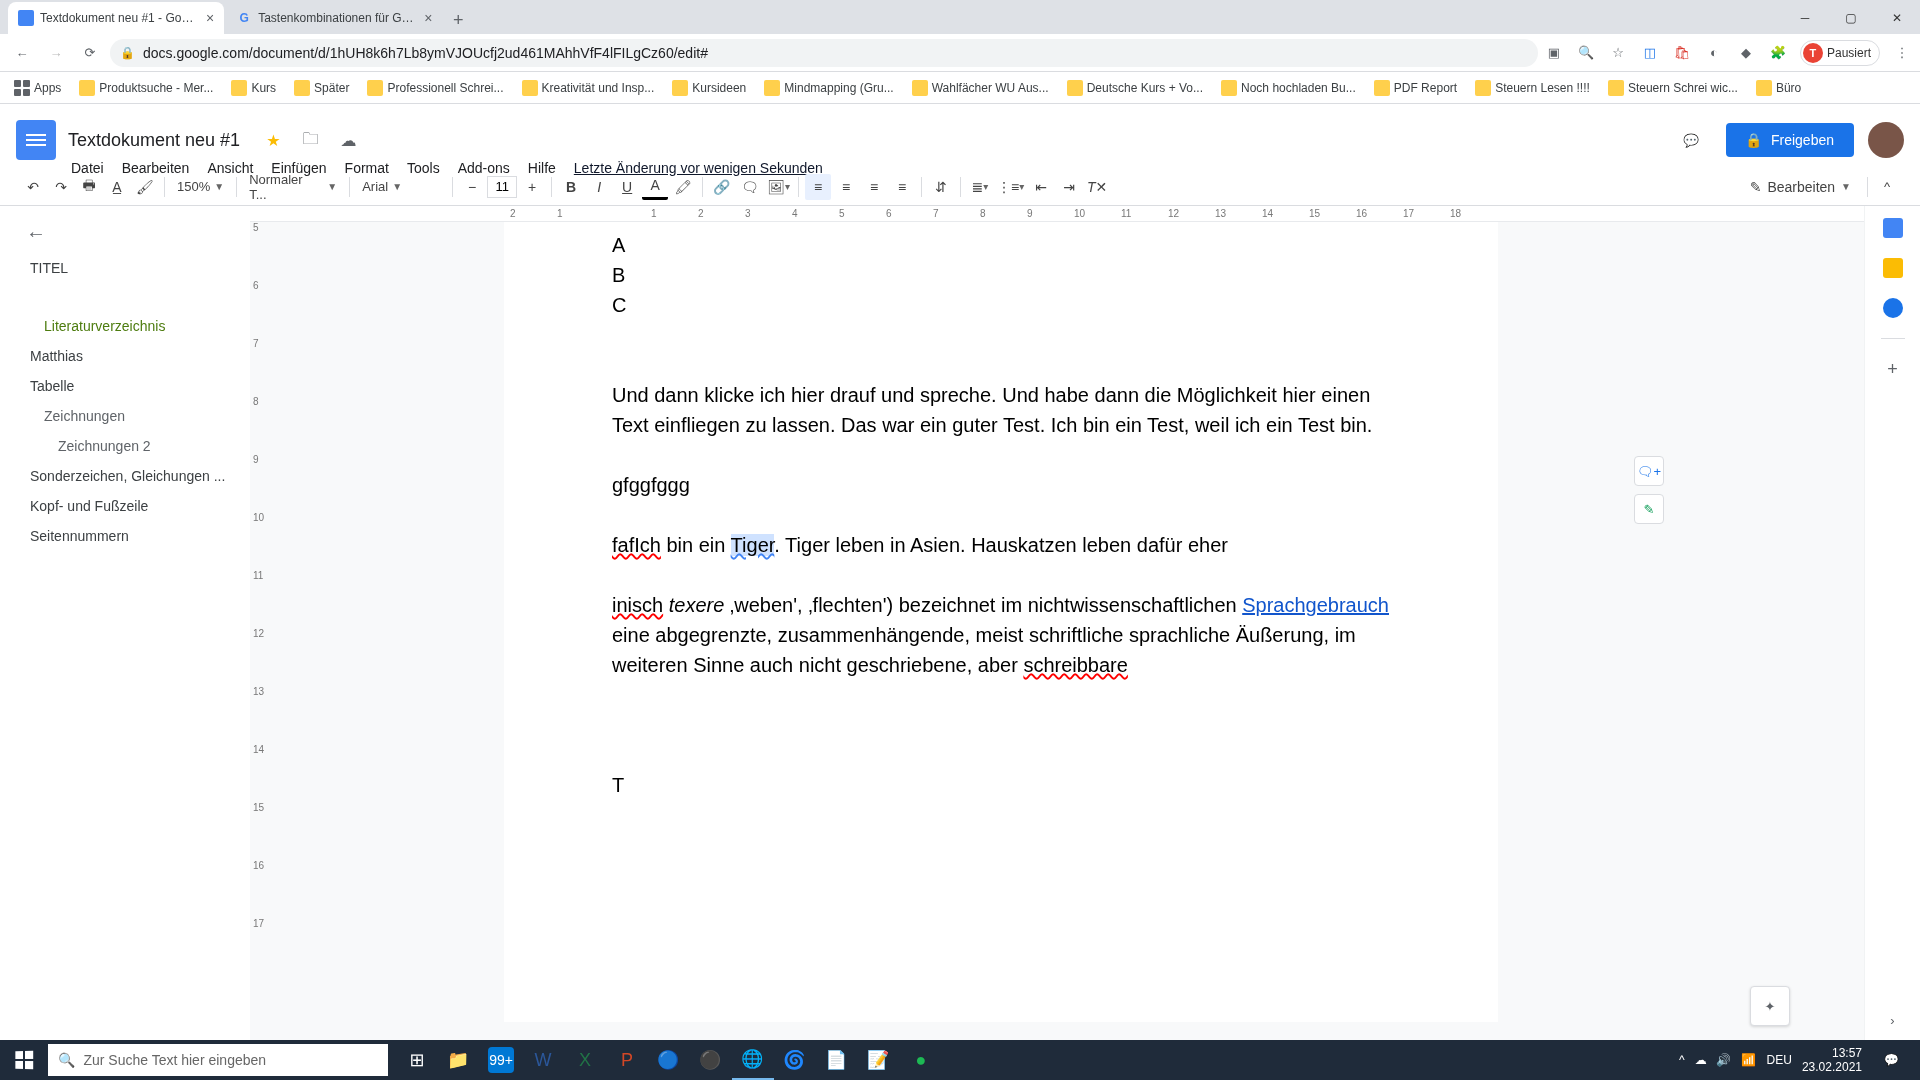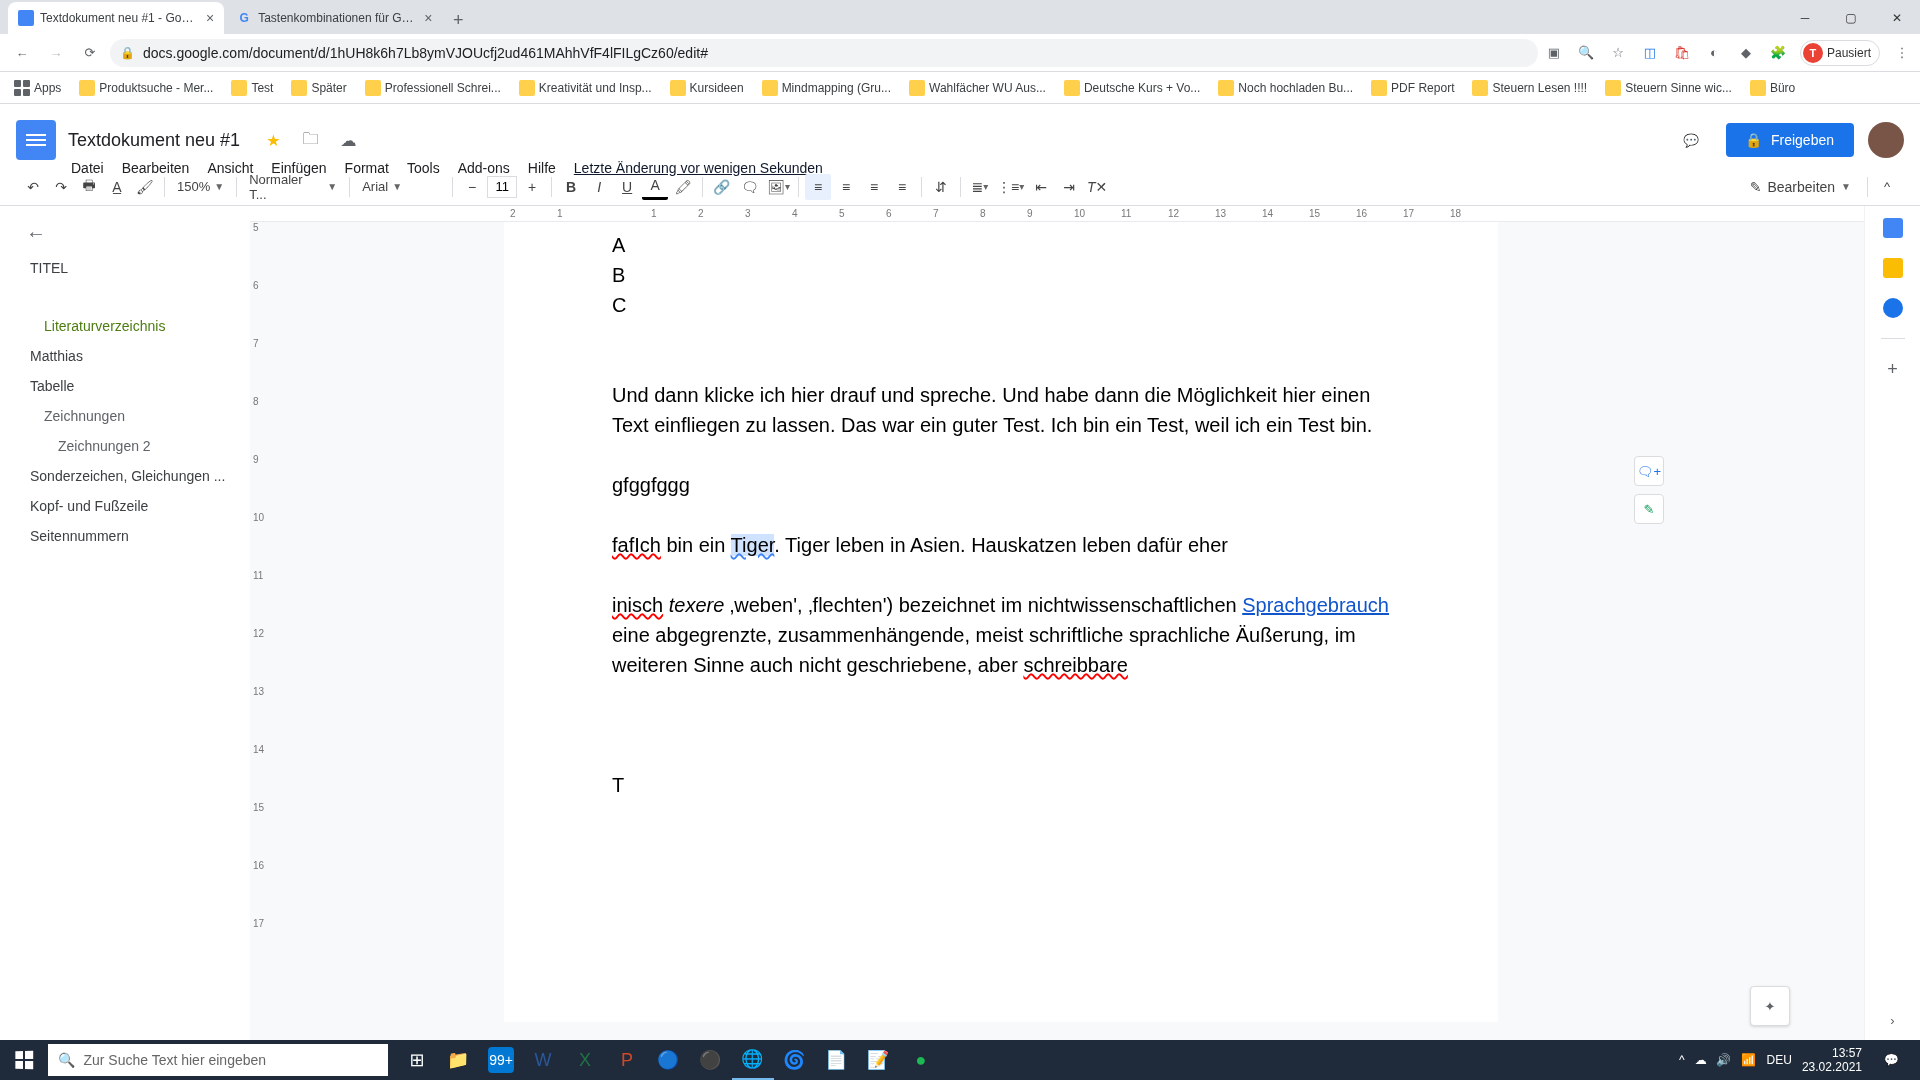--- a/index.html
+++ b/index.html
@@ -162,21 +162,21 @@
         <span></span>
       </div>
       <span>Apps</span>
     </div>
     <div class="bk">
       <div class="bk-folder"></div>
       <span>Produktsuche - Mer...</span>
     </div>
     <div class="bk">
       <div class="bk-folder"></div>
-      <span>Test</span>
+      <span>Kurs</span>
     </div>
     <div class="bk">
       <div class="bk-folder"></div>
       <span>Später</span>
     </div>
     <div class="bk">
       <div class="bk-folder"></div>
       <span>Professionell Schrei...</span>
     </div>
     <div class="bk">
@@ -206,21 +206,21 @@
     <div class="bk">
       <div class="bk-folder"></div>
       <span>PDF Report</span>
     </div>
     <div class="bk">
       <div class="bk-folder"></div>
       <span>Steuern Lesen !!!!</span>
     </div>
     <div class="bk">
       <div class="bk-folder"></div>
-      <span>Steuern Sinne wic...</span>
+      <span>Steuern Schrei wic...</span>
     </div>
     <div class="bk">
       <div class="bk-folder"></div>
       <span>Büro</span>
     </div>
   </div>
 
 <div class="docs-hdr">
   <div class="docs-logo"></div>
   <div class="title-area">

